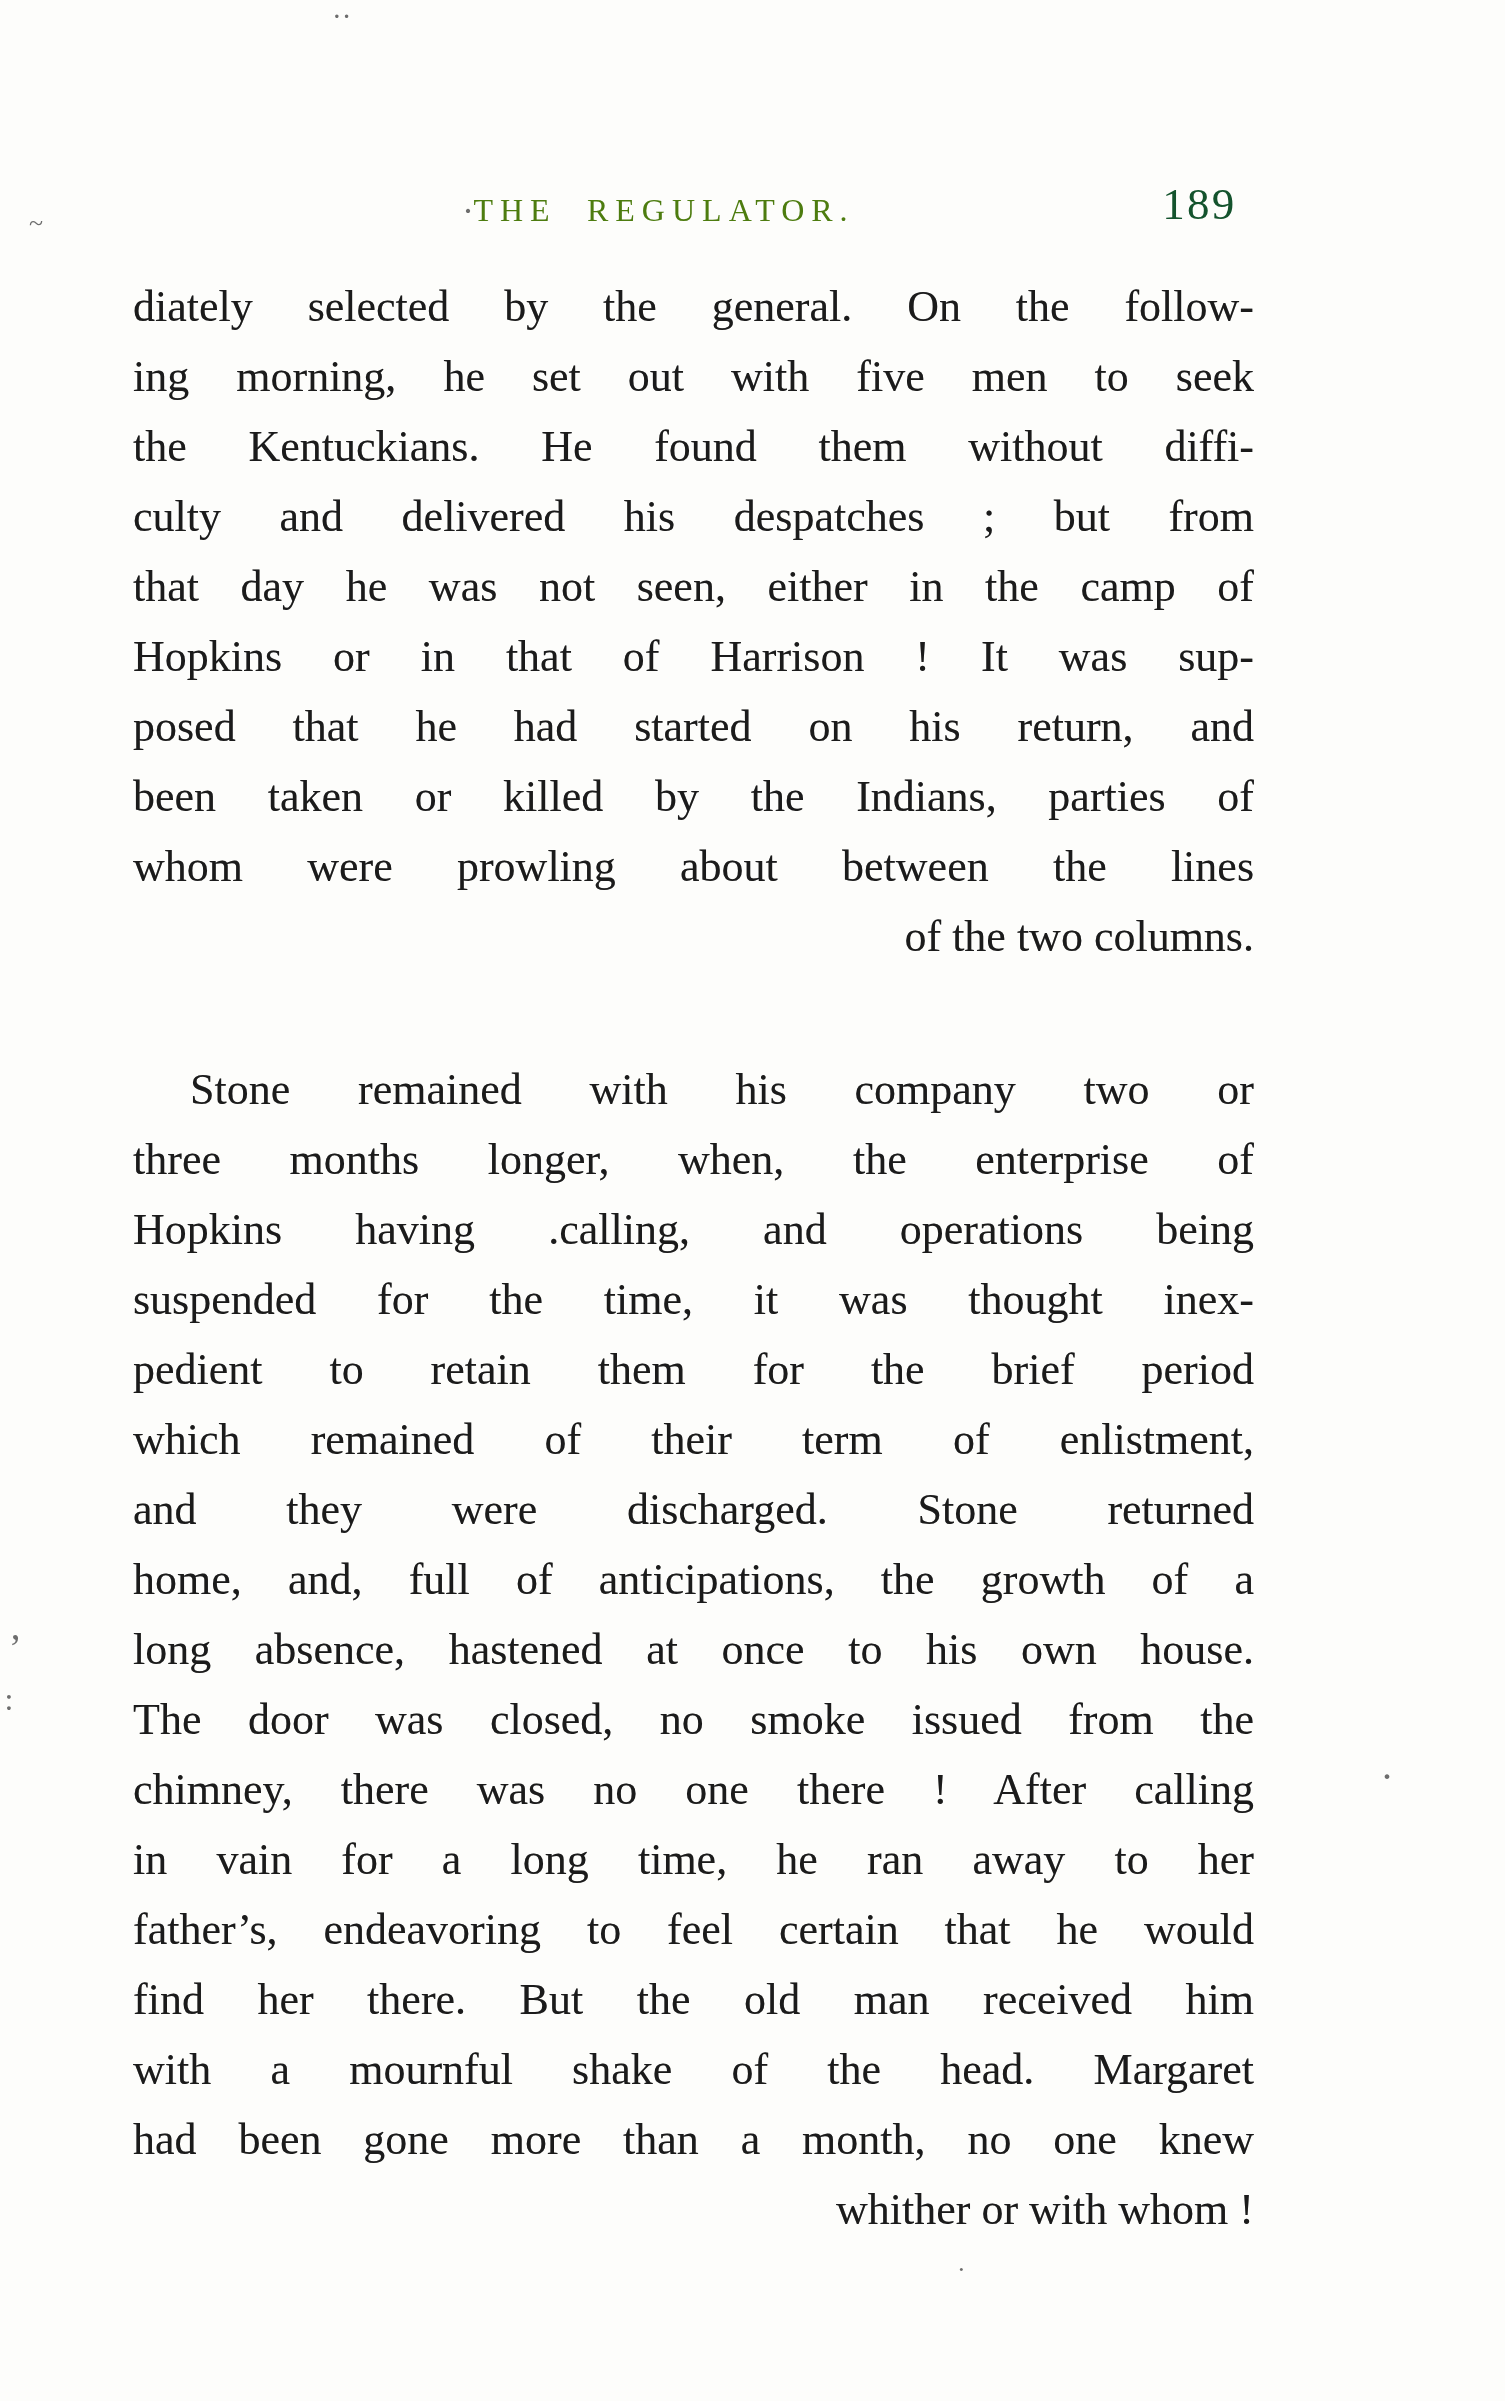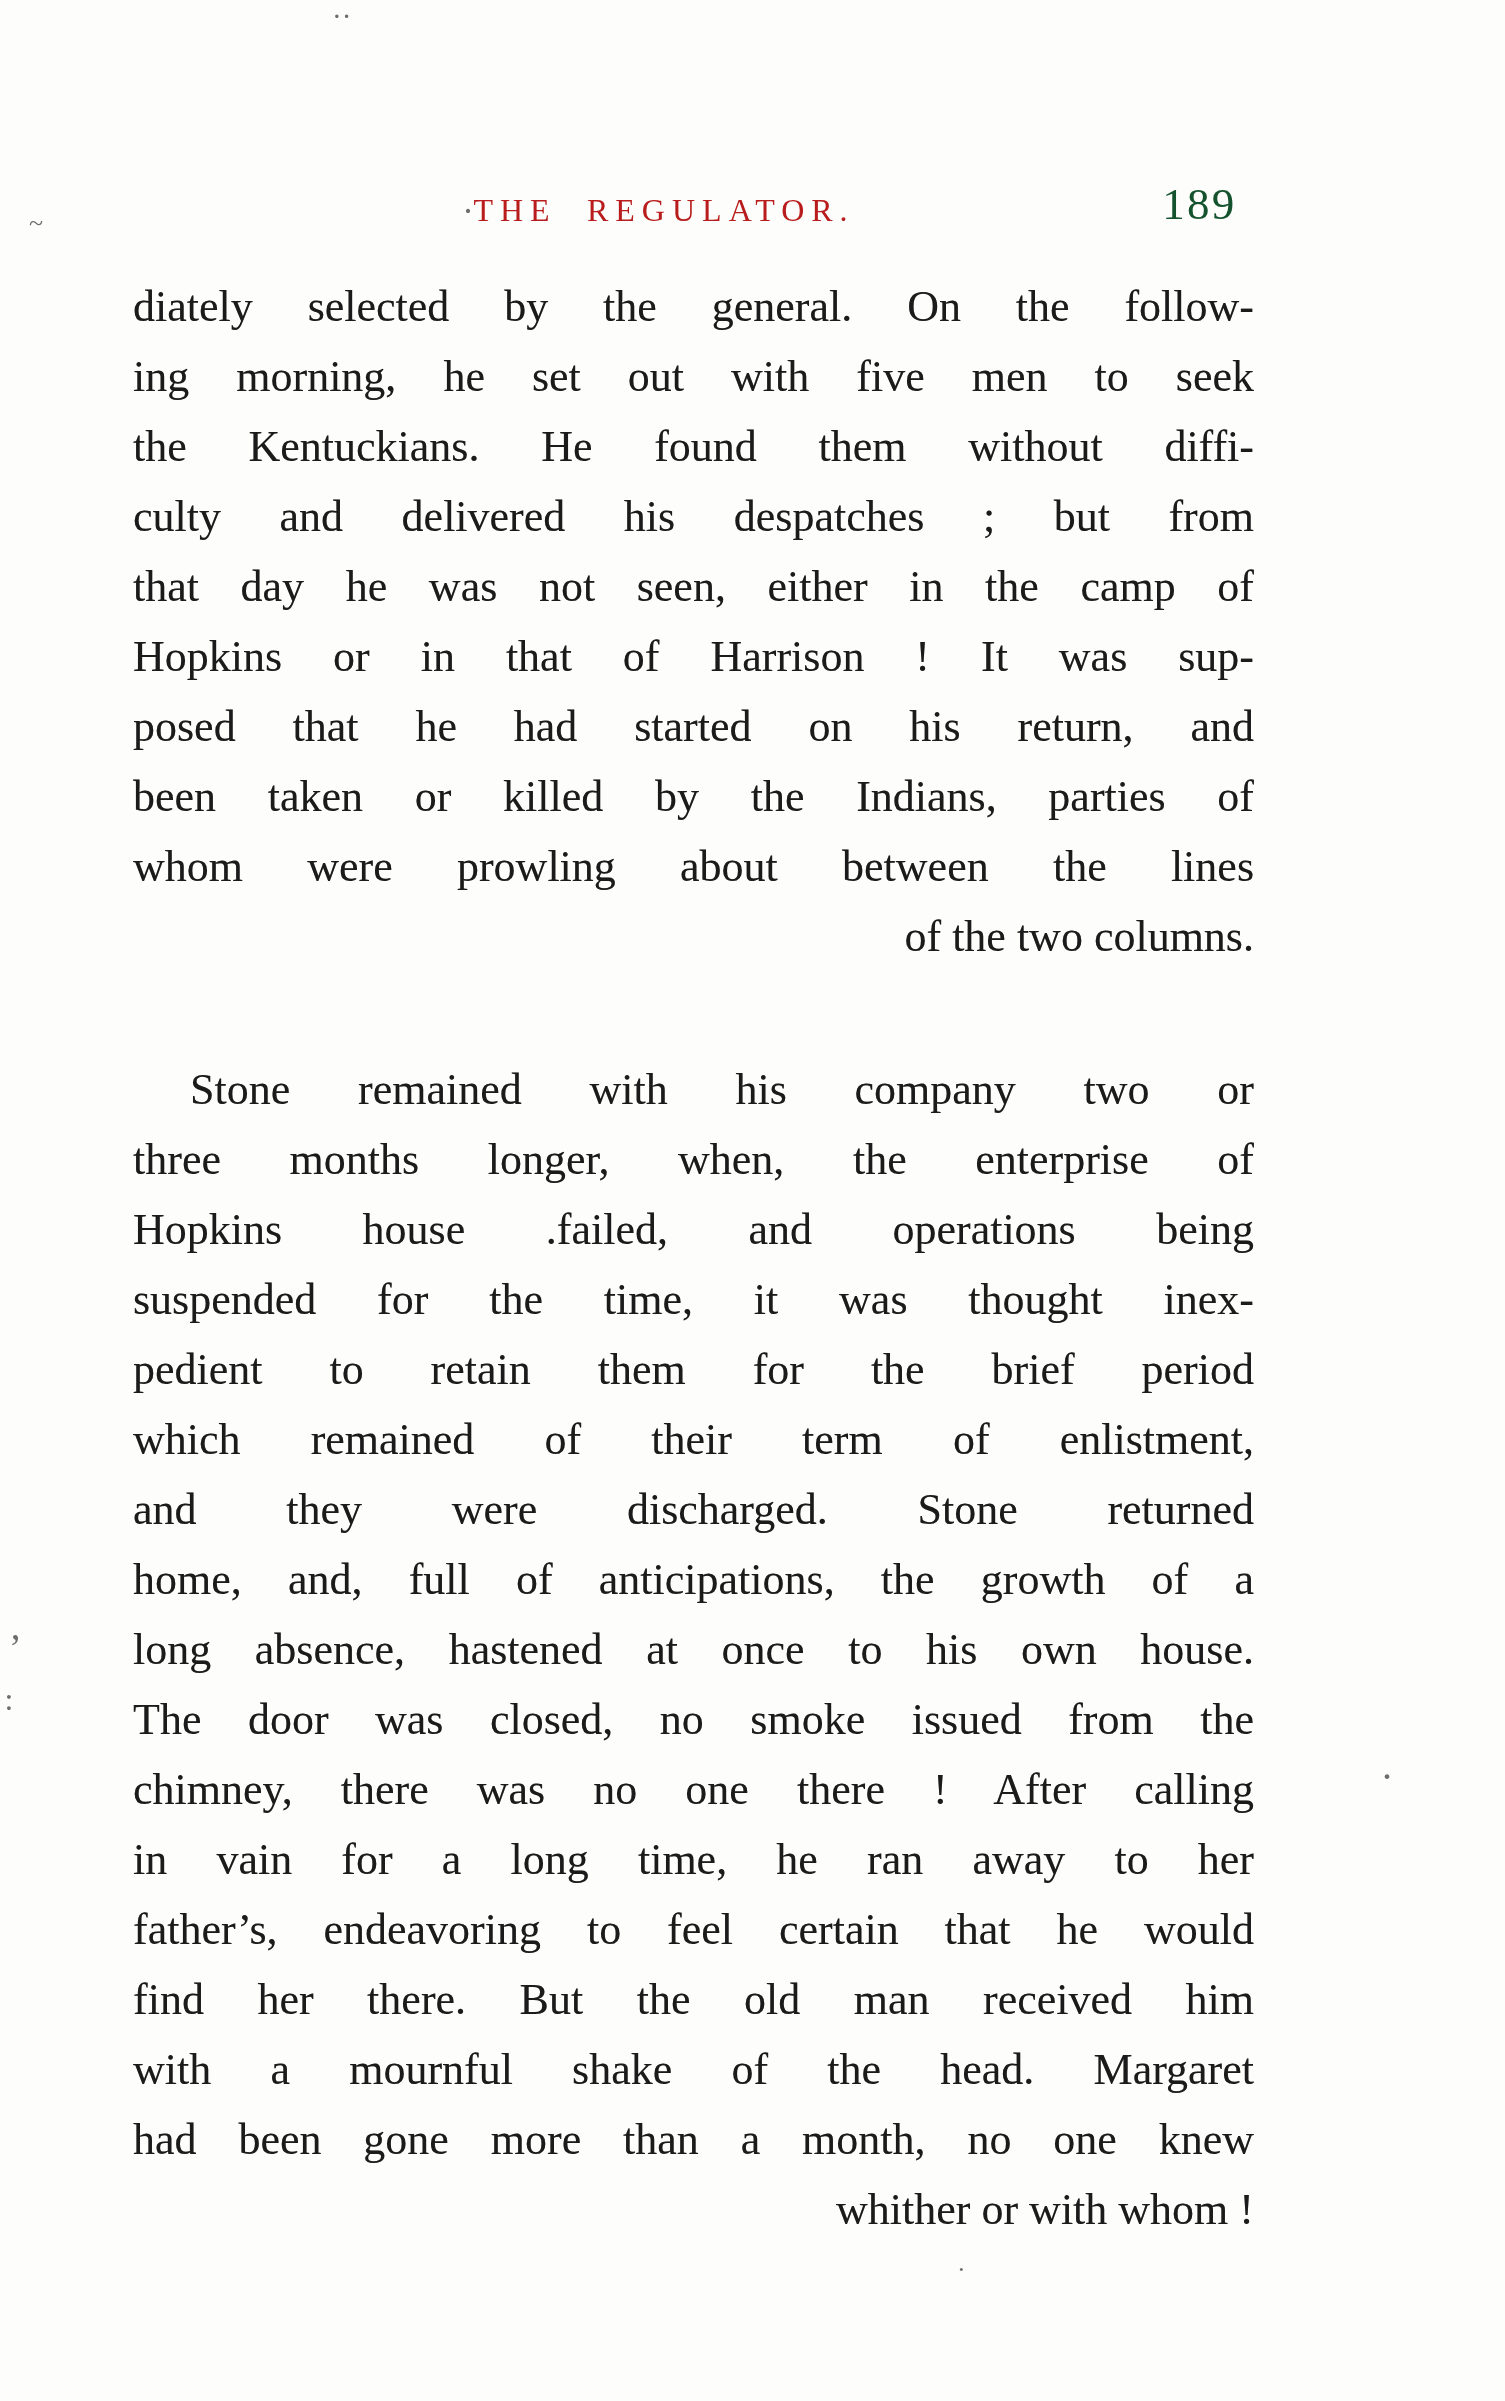--- a/index.html
+++ b/index.html
@@ -23,21 +23,21 @@
   }
   .running-title {
     position: absolute;
     left: 531px;
     transform: translateX(-50%);
     top: 14px;
     font-size: 32px;
     letter-spacing: 7px;
     word-spacing: 15.4px;
     white-space: nowrap;
-    color: #b91c1c;
+    color: #4d7c0f;
   }
   .page-number {
     position: absolute;
     right: 15.4px;
     top: 0;
     font-size: 45px;
     letter-spacing: 2.3px;
     color: #14532d;
   }
   
@@ -90,21 +90,21 @@
         <div class="line">that day he was not seen, either in the camp of</div>
         <div class="line">Hopkins or in that of Harrison !  It was sup-</div>
         <div class="line">posed that he had started on his return, and</div>
         <div class="line">been taken or killed by the Indians, parties of</div>
         <div class="line">whom were prowling about between the lines</div>
         <div class="line last-line">of the two columns.</div>
       </div>
       <div class="paragraph indented">
         <div class="line">Stone remained with his company two or</div>
         <div class="line">three months longer, when, the enterprise of</div>
-        <div class="line">Hopkins house .failed, and operations being</div>
+        <div class="line">Hopkins having .calling, and operations being</div>
         <div class="line">suspended for the time, it was thought inex-</div>
         <div class="line">pedient to retain them for the brief period</div>
         <div class="line">which remained of their term of enlistment,</div>
         <div class="line">and they were discharged.  Stone returned</div>
         <div class="line">home, and, full of anticipations, the growth of a</div>
         <div class="line">long absence, hastened at once to his own house.</div>
         <div class="line">The door was closed, no smoke issued from the</div>
         <div class="line">chimney, there was no one there !  After calling</div>
         <div class="line">in vain for a long time, he ran away to her</div>
         <div class="line">father’s, endeavoring to feel certain that he would</div>

